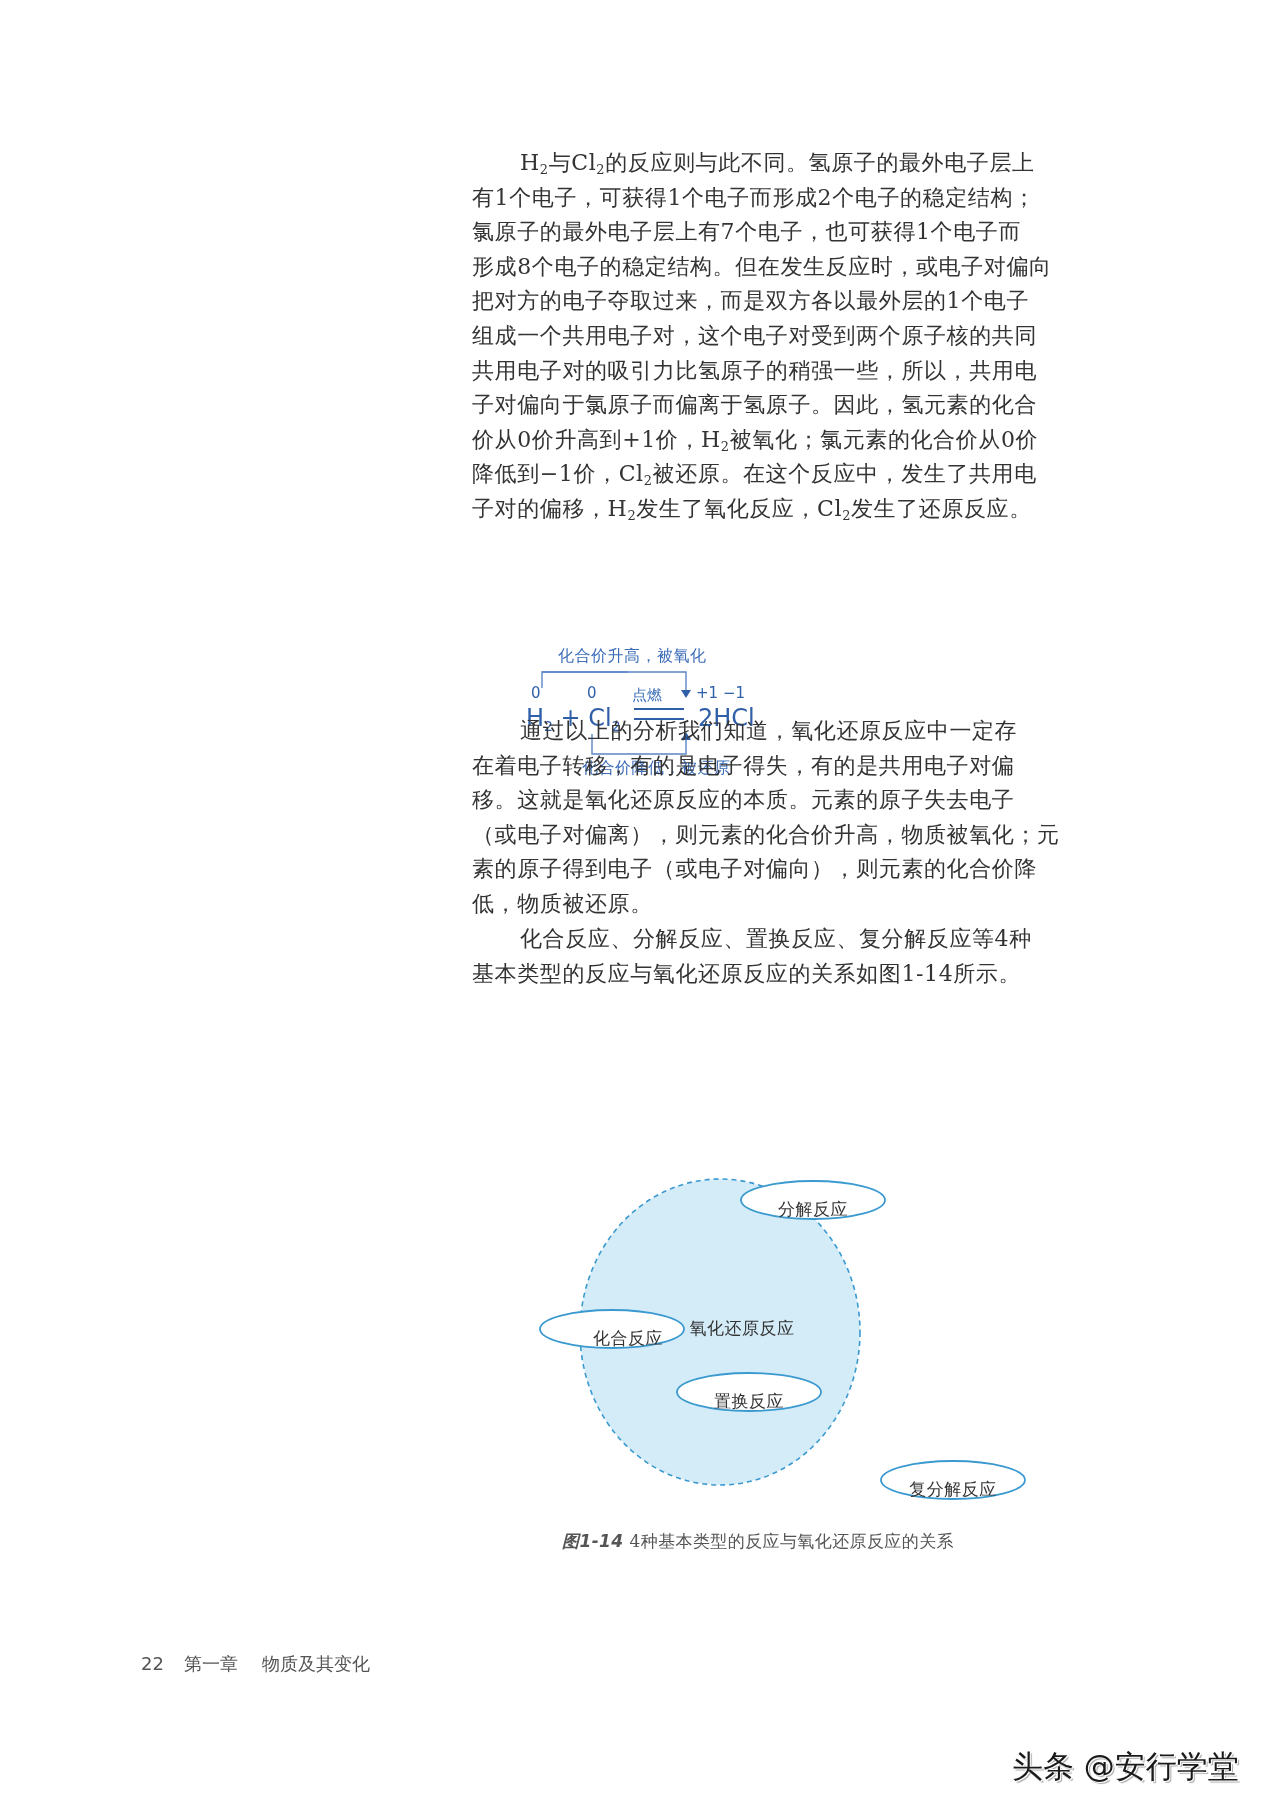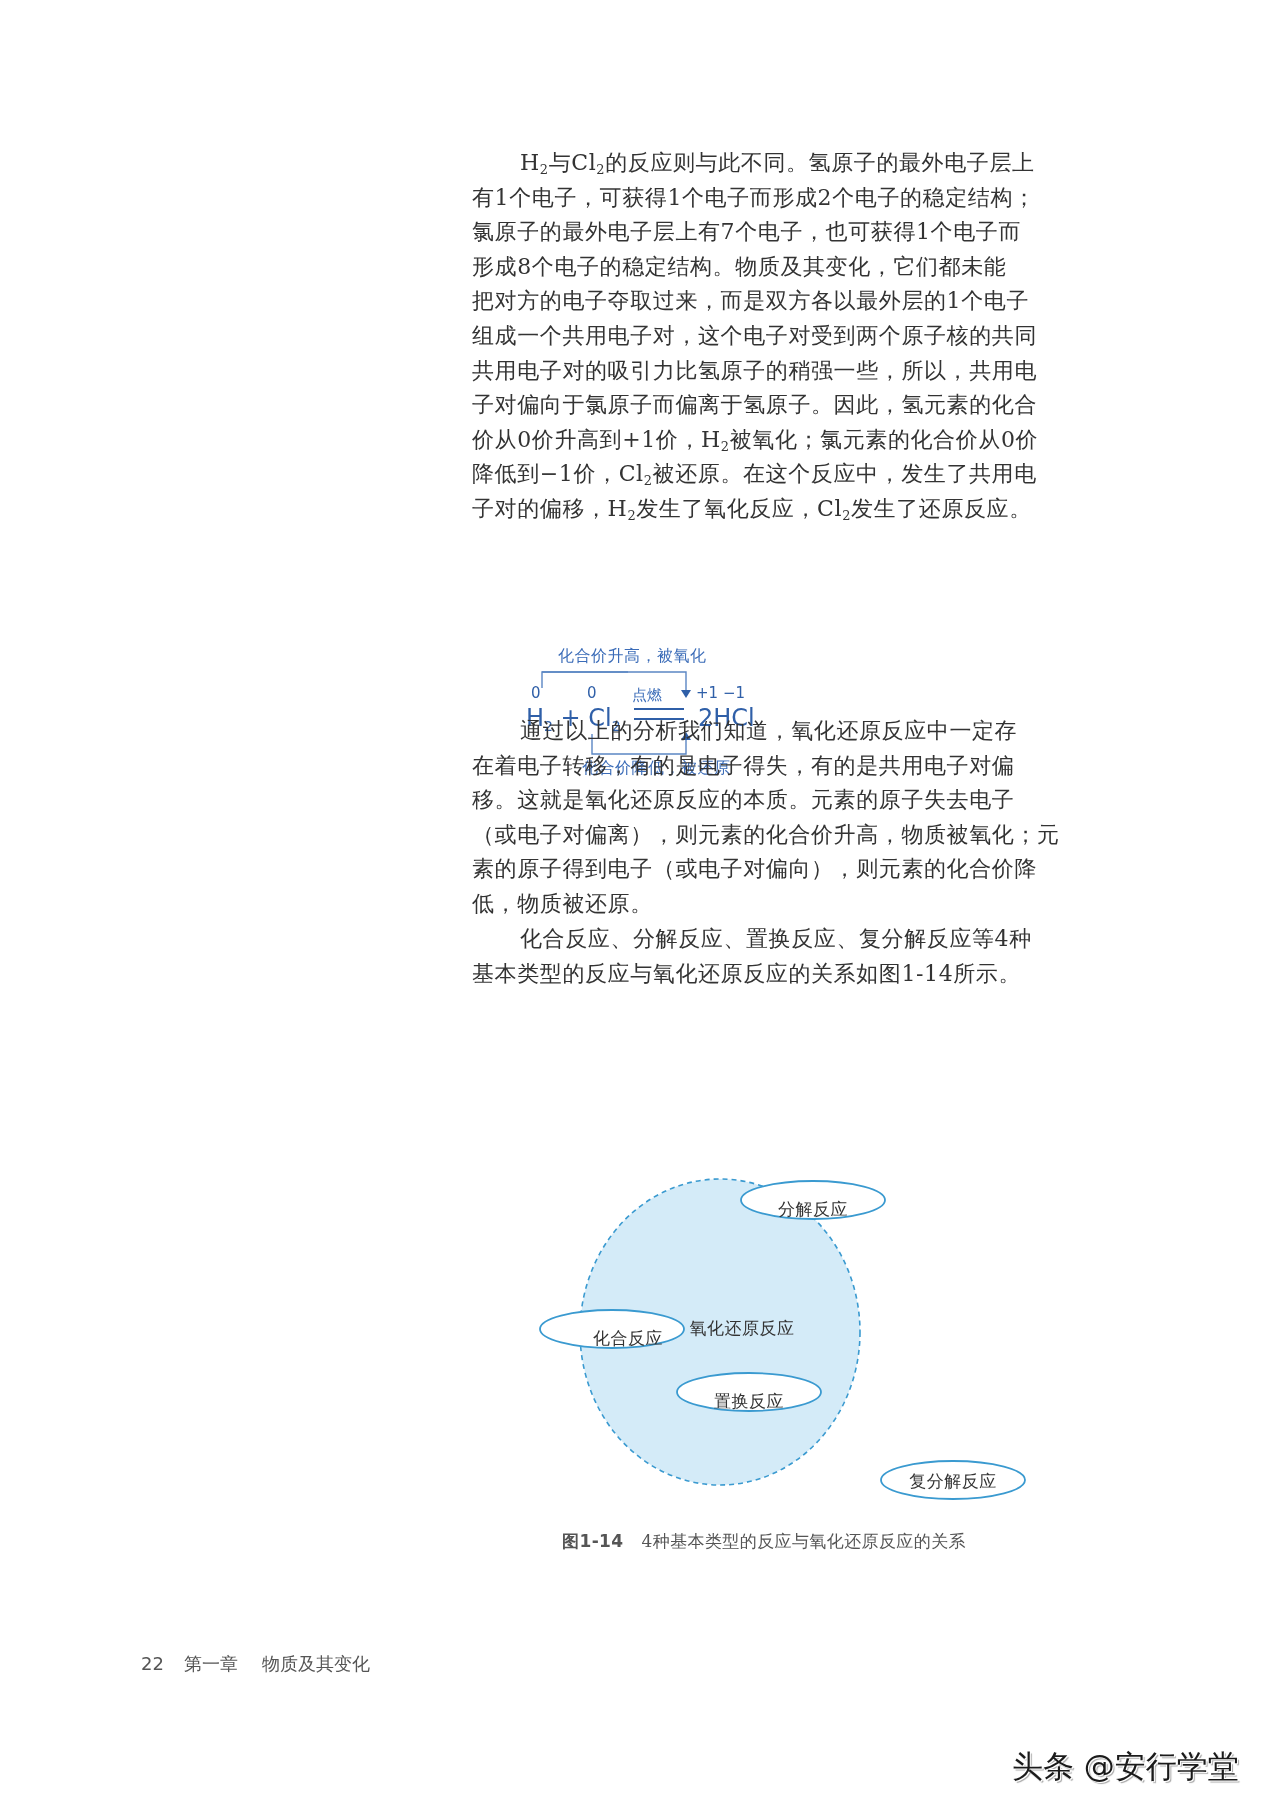--- a/index.html
+++ b/index.html
@@ -23,41 +23,41 @@
   .eq .ox { position: absolute; font-size: 15px; font-family: "DejaVu Sans", sans-serif; color: #2f5fa8; }
   .eq .formula { position: absolute; left: 6px; top: 64px; font-family: "DejaVu Sans", sans-serif; font-size: 24px; white-space: nowrap; color: #2f5fa8; }
   .eq .formula sub { font-size: 14px; vertical-align: -5px; }
   .eq .cond { position: absolute; font-size: 15px; color: #3b6cb8; }
 
   
   .diagram { position: absolute; left: 520px; top: 1160px; width: 540px; height: 360px; }
   .diag-text { position: absolute; font-size: 17px; color: #333; white-space: nowrap; transform: translate(-50%, -50%); letter-spacing: 0.5px; margin-top: 9px; }
 
   .caption { position: absolute; left: 562px; top: 1530px; font-size: 17px; color: #555; white-space: nowrap; letter-spacing: 0.4px; }
-  .caption .num { font-family: "DejaVu Sans", sans-serif; font-weight: bold; margin-right: 18px; }
+  .caption .num { font-family: "DejaVu Sans", sans-serif; font-weight: bold; margin-right: 6px; font-style: italic; }
 
   .footer { position: absolute; left: 141px; top: 1652px; font-size: 18px; color: #555; white-space: nowrap; }
   .footer .pg { font-family: "DejaVu Sans", sans-serif; margin-right: 20px; }
   .footer .ch { margin-right: 24px; }
 
   .watermark {
     position: absolute; left: 1012px; top: 1736px; font-size: 31px; color: #1a1a1a;
     font-family: "DejaVu Sans", sans-serif; white-space: nowrap;
     text-shadow: 1px 1px 0 #ffffff, -1px -1px 0 #ffffff, 2px 2px 1px rgba(0,0,0,0.35);
     margin-top: 10px;
   }
 </style>
 </head>
 <body>
 
 <div class="para" style="top:146px;">
   <span class="line indent"><span>H</span><sub>2</sub><span>与Cl</span><sub>2</sub><span>的反应则与此不同。氢原子的最外电子层上</span></span>
   <span class="line">有1个电子，可获得1个电子而形成2个电子的稳定结构；</span>
   <span class="line">氯原子的最外电子层上有7个电子，也可获得1个电子而</span>
-  <span class="line">形成8个电子的稳定结构。物质及其变化，它们都未能</span>
+  <span class="line">形成8个电子的稳定结构。但在发生反应时，或电子对偏向</span>
   <span class="line">把对方的电子夺取过来，而是双方各以最外层的1个电子</span>
   <span class="line">组成一个共用电子对，这个电子对受到两个原子核的共同</span>
   <span class="line">共用电子对的吸引力比氢原子的稍强一些，所以，共用电</span>
   <span class="line">子对偏向于氯原子而偏离于氢原子。因此，氢元素的化合</span>
   <span class="line"><span>价从0价升高到+1价，H</span><sub>2</sub><span>被氧化；氯元素的化合价从0价</span></span>
   <span class="line"><span>降低到−1价，Cl</span><sub>2</sub><span>被还原。在这个反应中，发生了共用电</span></span>
   <span class="line"><span>子对的偏移，H</span><sub>2</sub><span>发生了氧化反应，Cl</span><sub>2</sub><span>发生了还原反应。</span></span>
 </div>
 
 <div class="eq">
@@ -105,21 +105,21 @@
     <ellipse cx="200" cy="172" rx="140" ry="153" fill="#d4ebf8" stroke="#3a9ad0" stroke-width="1.6" stroke-dasharray="5,4"></ellipse>
     <ellipse cx="293" cy="40" rx="72" ry="19" fill="#ffffff" stroke="#3a9ad0" stroke-width="1.8"></ellipse>
     <ellipse cx="92" cy="169" rx="72" ry="19" fill="#ffffff" stroke="#3a9ad0" stroke-width="1.8"></ellipse>
     <ellipse cx="229" cy="232" rx="72" ry="19" fill="#ffffff" stroke="#3a9ad0" stroke-width="1.8"></ellipse>
     <ellipse cx="433" cy="320" rx="72" ry="19" fill="#ffffff" stroke="#3a9ad0" stroke-width="1.8"></ellipse>
   </svg>
   <span class="diag-text" style="left:222px; top:159px;">氧化还原反应</span>
   <span class="diag-text" style="left:293px; top:40px;">分解反应</span>
   <span class="diag-text" style="left:108px; top:169px;">化合反应</span>
   <span class="diag-text" style="left:229px; top:232px;">置换反应</span>
-  <span class="diag-text" style="left:433px; top:312px;text-align:center;">复分解反应</span>
+  <span class="diag-text" style="left:433px; top:320px;text-align:center;">复分解反应</span>
 </div>
 
 <div class="caption">
   <span class="num">图1-14</span><span>4种基本类型的反应与氧化还原反应的关系</span>
 </div>
 
 <div class="footer">
   <span class="pg">22</span><span class="ch">第一章</span><span>物质及其变化</span>
 </div>
 

